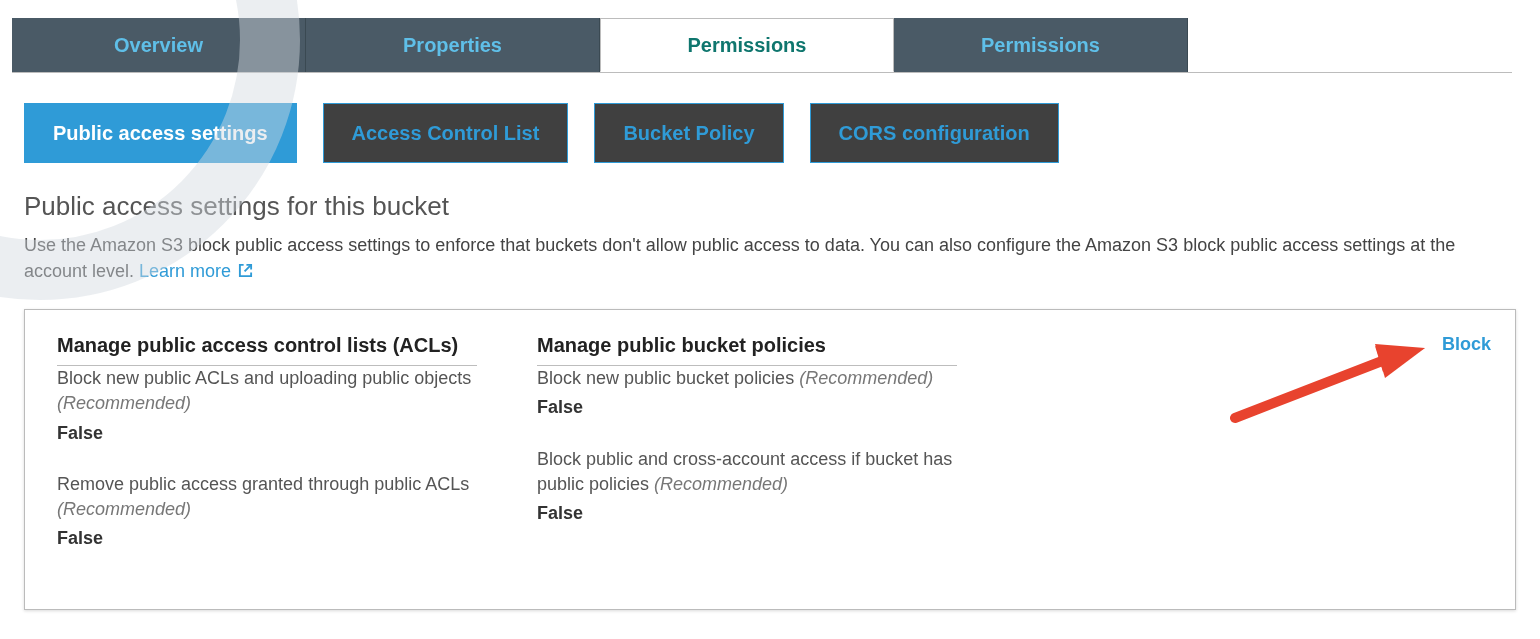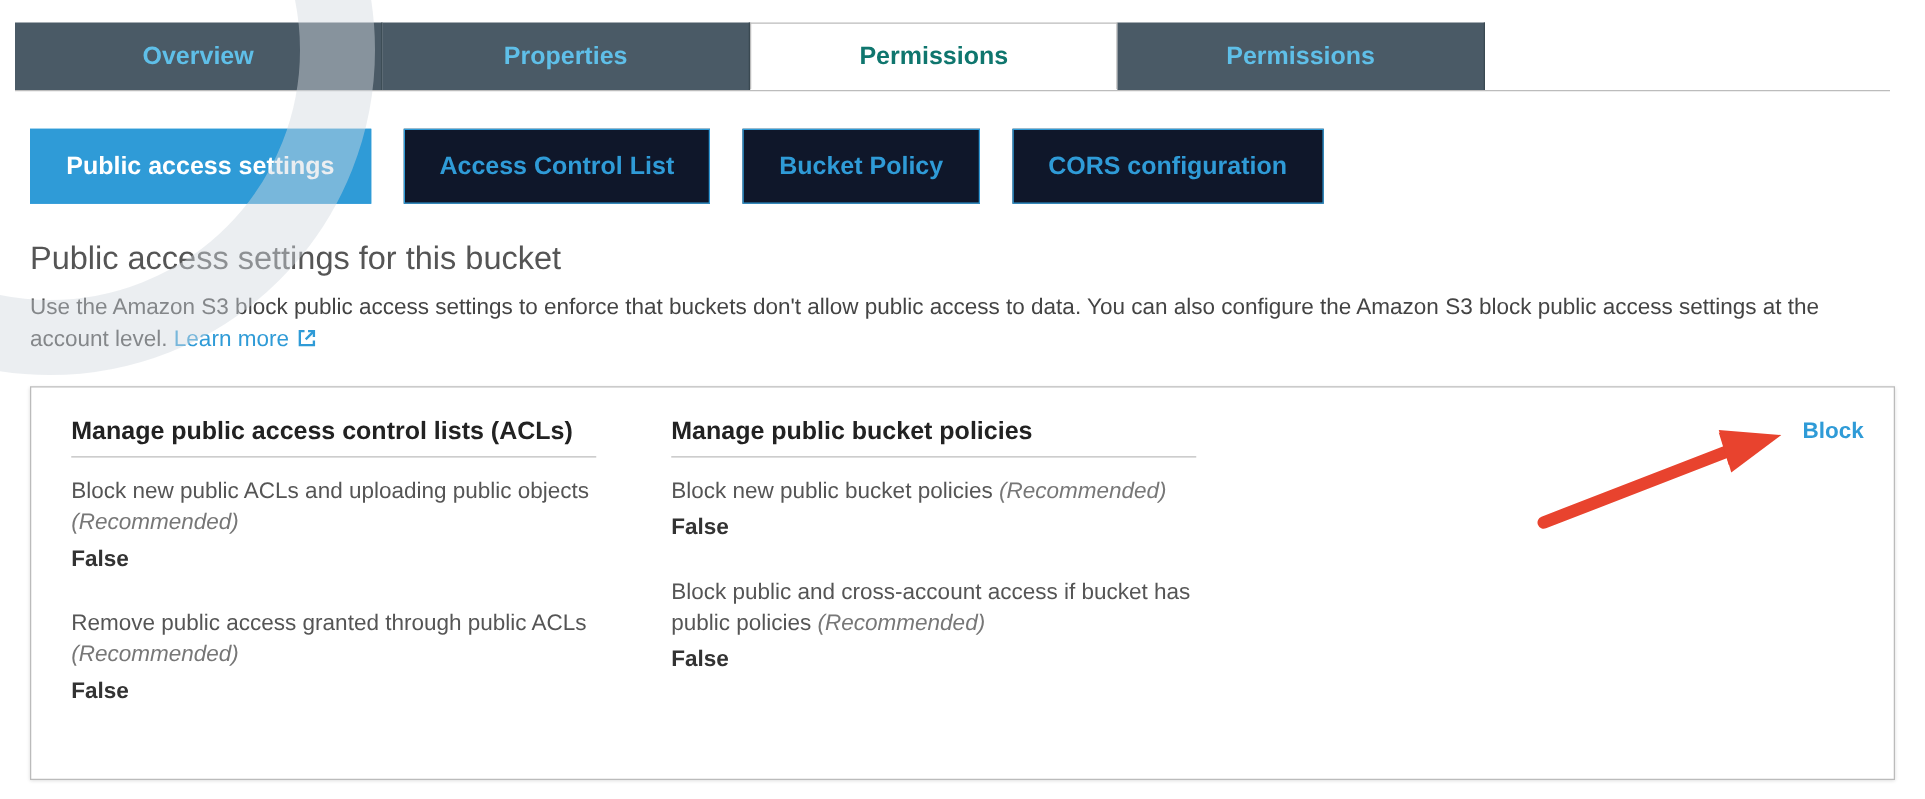--- a/index.html
+++ b/index.html
@@ -72,21 +72,21 @@
     font-size: 20px; font-weight: 600;
     cursor: pointer; user-select: none;
     white-space: nowrap;
   }
   .subtab.active {
     background: var(--accent);
     color: #fff;
     border: 1px solid var(--accent);
   }
   .subtab.inactive {
-    background: #0f172a;
+    background: #404040;
     color: var(--accent);
     border: 1px solid var(--accent);
   }
 
   .section-heading {
     font-size: 26px; font-weight: 400;
     color: #555;
     margin: 0 0 10px 0;
   }
   .section-desc {
@@ -114,21 +114,20 @@
   }
 
   .cols {
     display: flex; gap: 60px;
   }
   .col { width: 420px; }
   .col-title {
     font-size: 20px; font-weight: 700; color: #222;
     padding-bottom: 8px;
     border-bottom: 1px solid #bdbdbd;
-    margin-bottom: 14px;
   }
   .setting {
     font-size: 18px; color: #555; line-height: 1.4;
     margin-bottom: 26px;
   }
   .setting .rec { font-style: italic; color: #777; }
   .setting .val { display:block; font-weight: 700; color: #333; margin-top: 4px; }
 
   
   .arrow-annot {

